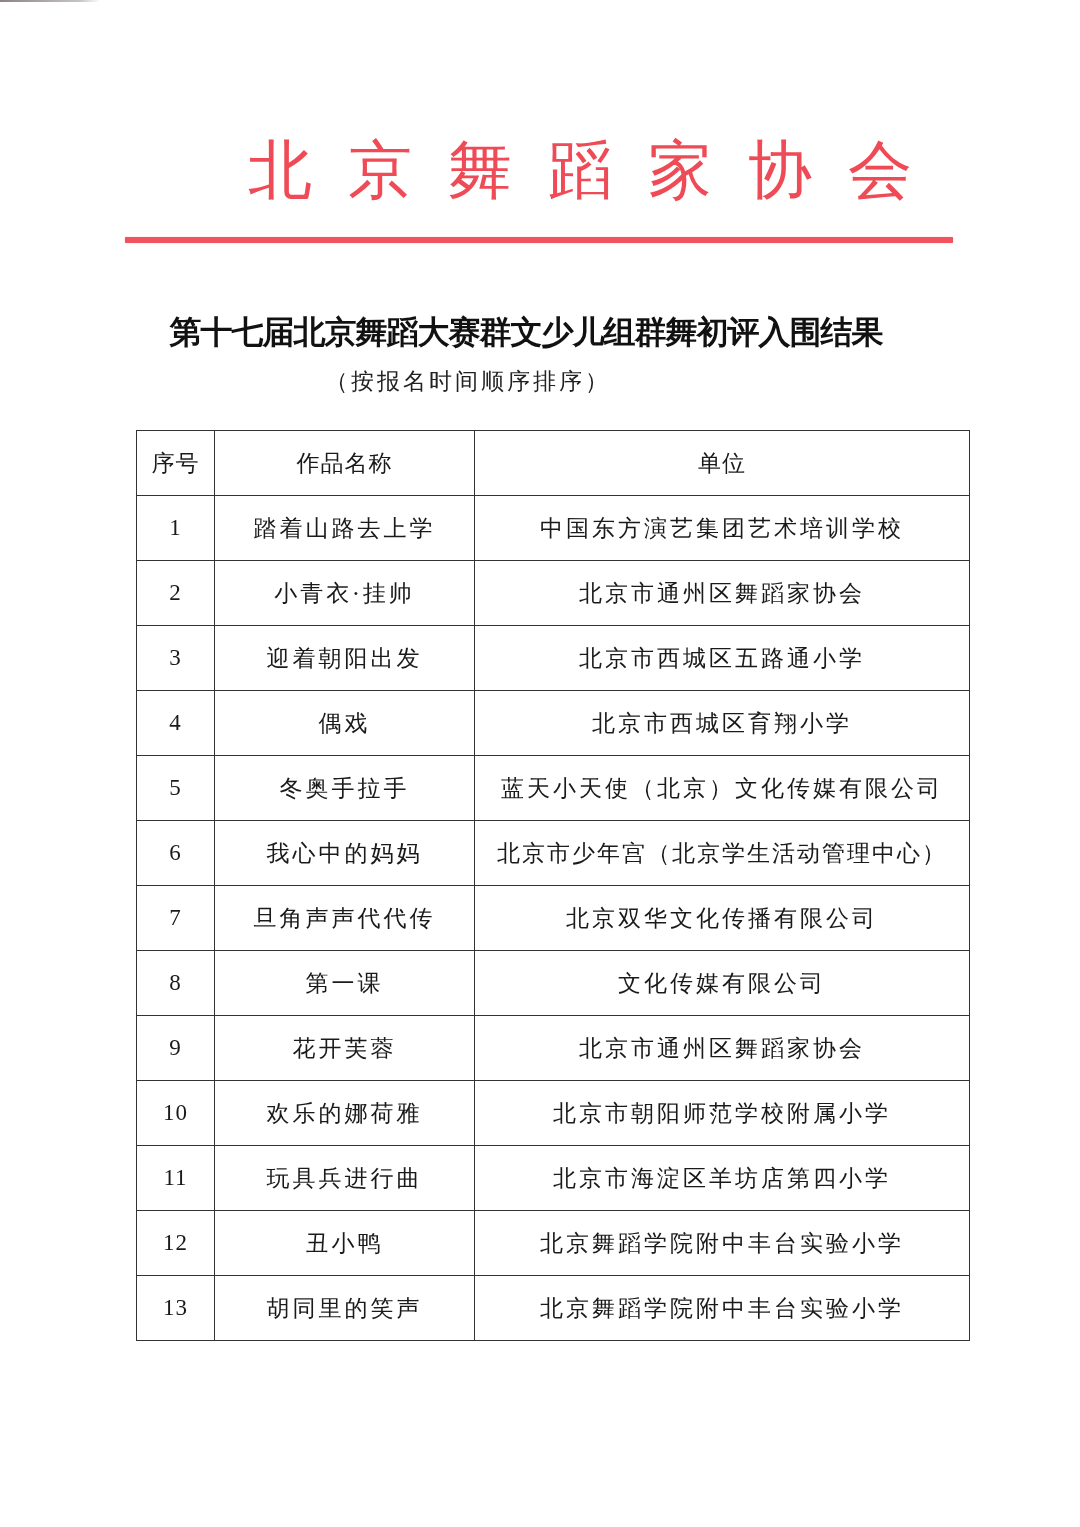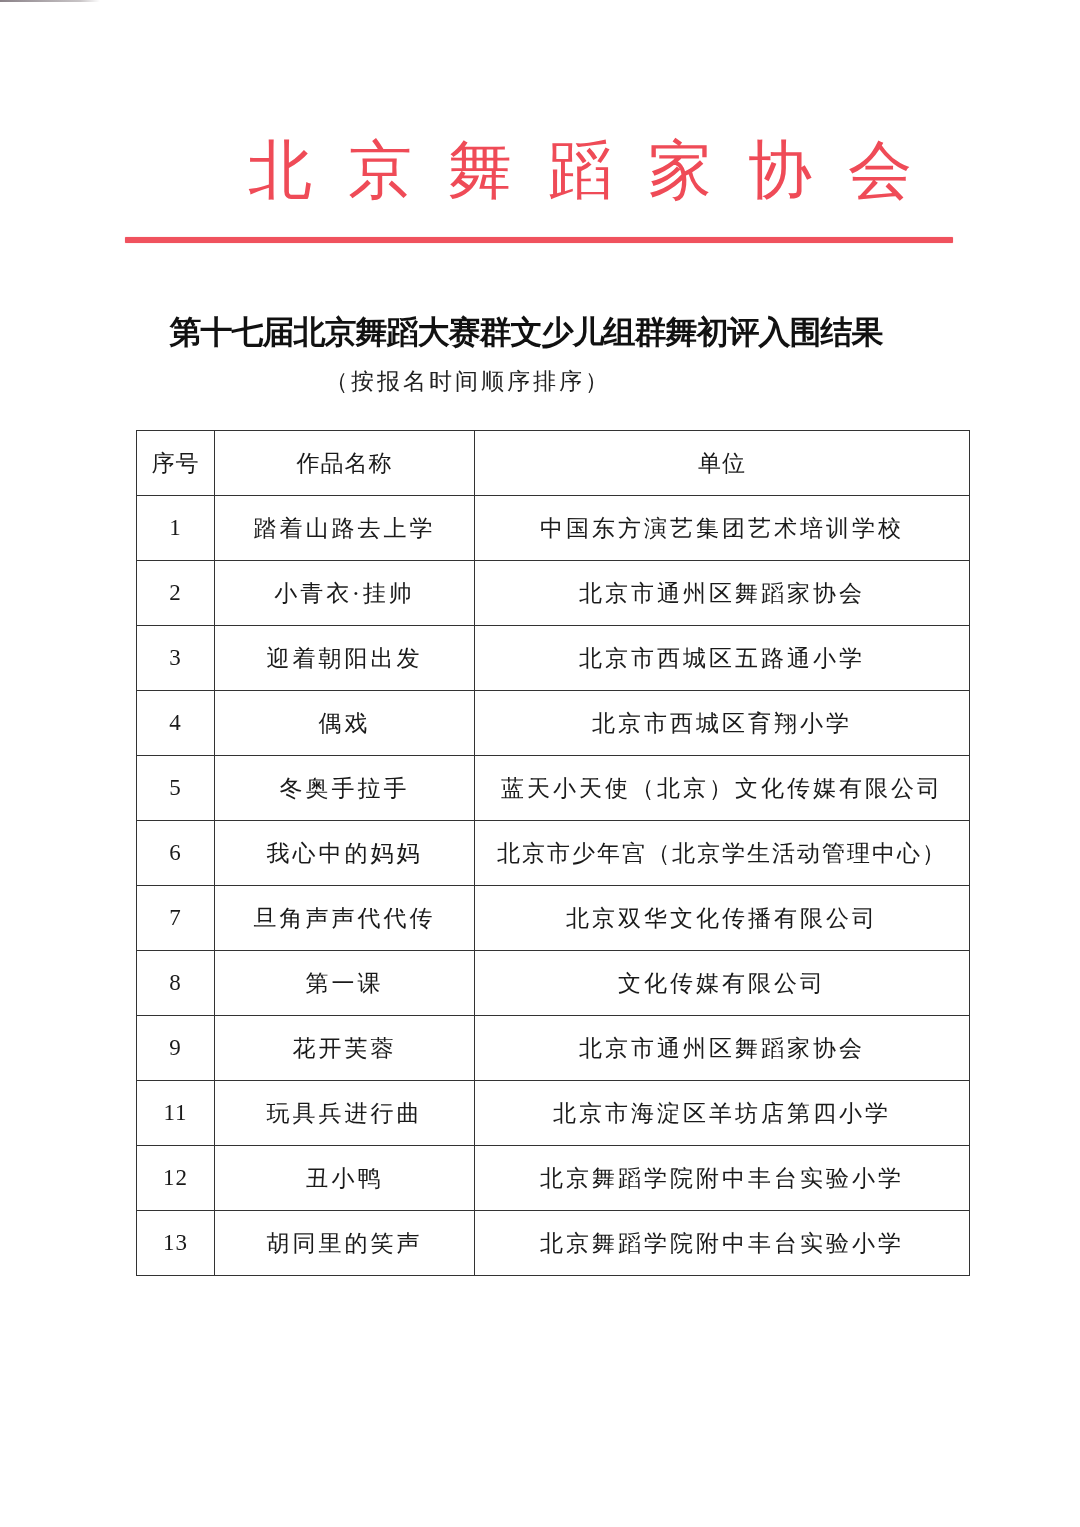--- a/index.html
+++ b/index.html
@@ -178,20 +178,25 @@
       <td class="col-no">8</td>
       <td>第一课</td>
       <td>文化传媒有限公司</td>
     </tr>
     <tr>
       <td class="col-no">9</td>
       <td>花开芙蓉</td>
       <td>北京市通州区舞蹈家协会</td>
     </tr>
     <tr>
+      <td class="col-no">10</td>
+      <td>欢乐的娜荷雅</td>
+      <td>北京市朝阳师范学校附属小学</td>
+    </tr>
+    <tr>
       <td class="col-no">11</td>
       <td>玩具兵进行曲</td>
       <td>北京市海淀区羊坊店第四小学</td>
     </tr>
     <tr>
       <td class="col-no">12</td>
       <td>丑小鸭</td>
       <td>北京舞蹈学院附中丰台实验小学</td>
     </tr>
     <tr>

